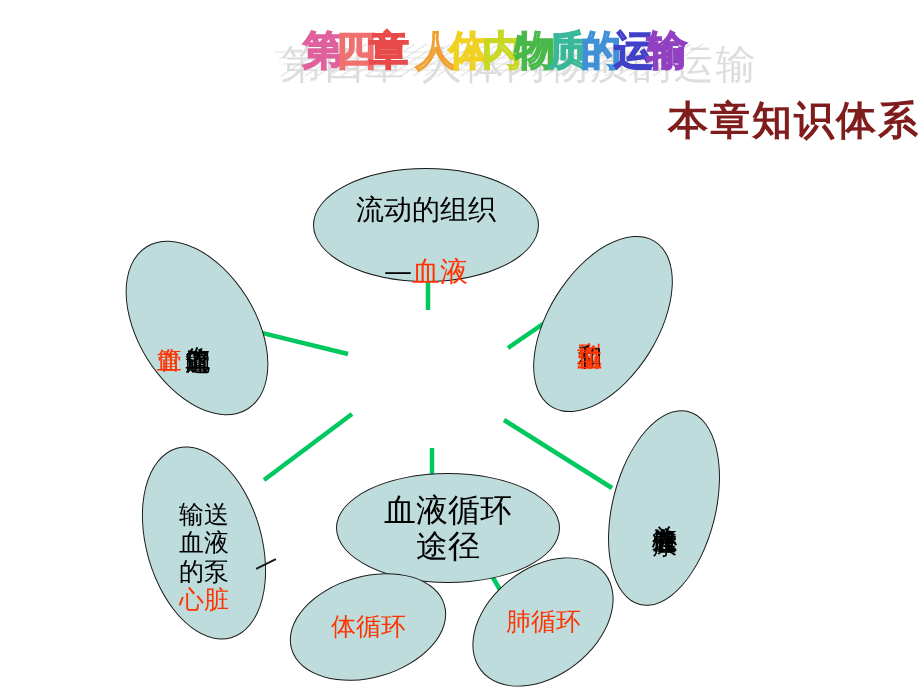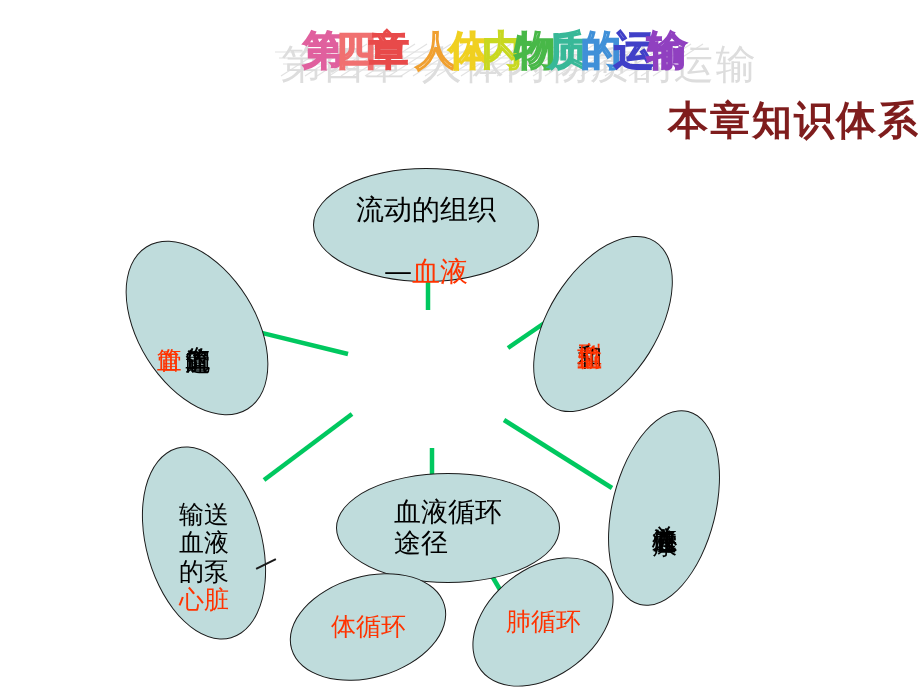--- a/index.html
+++ b/index.html
@@ -99,21 +99,21 @@
   #n-pump{
     left:146px;top:444px;width:116px;height:198px;
     transform:rotate(-16deg);
   }
   #n-pump .inner{transform:rotate(16deg);}
   #n-pump .txt{font-size:25px;}
 
   #n-circ{
     left:336px;top:473px;width:224px;height:110px;
   }
-  #n-circ .txt{font-size:27px;line-height:1.14;text-align:left;}
+  #n-circ .txt{font-size:32px;line-height:1.14;text-align:center;}
 
   #n-sys{
     left:288px;top:576px;width:160px;height:102px;
     transform:rotate(-16deg);
   }
   #n-sys .inner{transform:rotate(16deg);}
   #n-sys .txt{font-size:25px;}
 
   #n-pulm{
     left:464px;top:568px;width:158px;height:108px;

